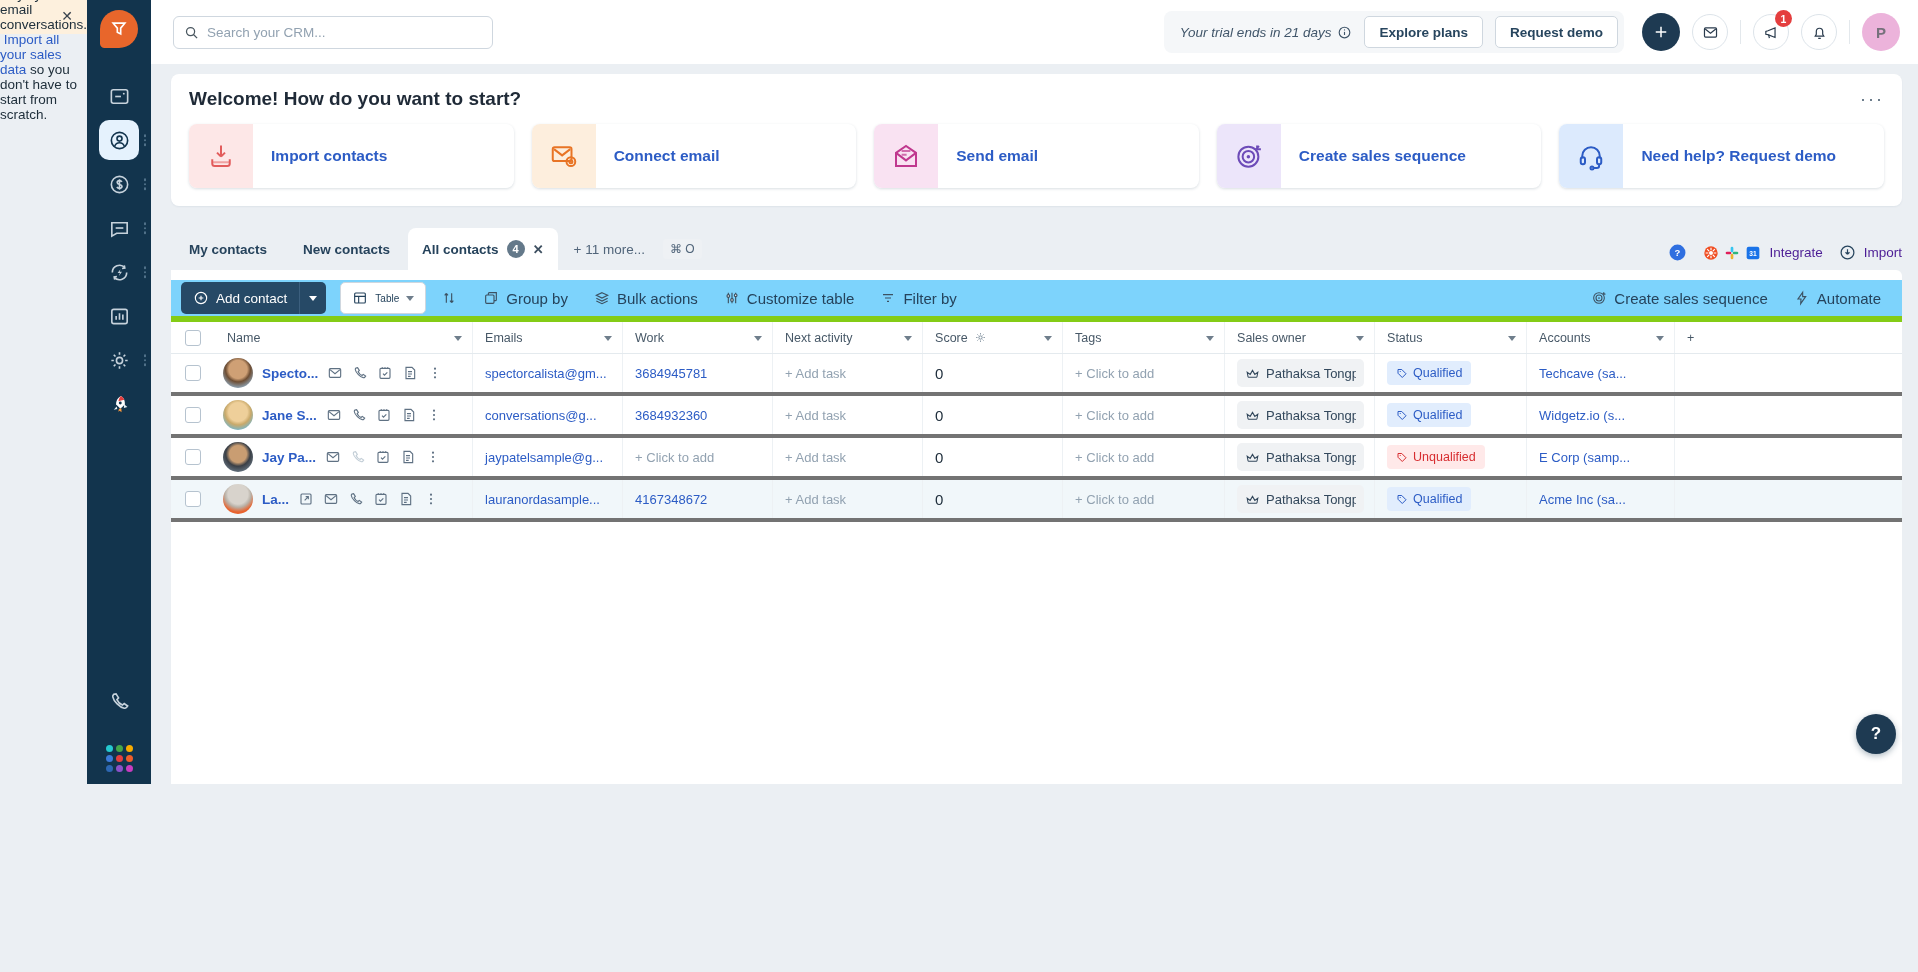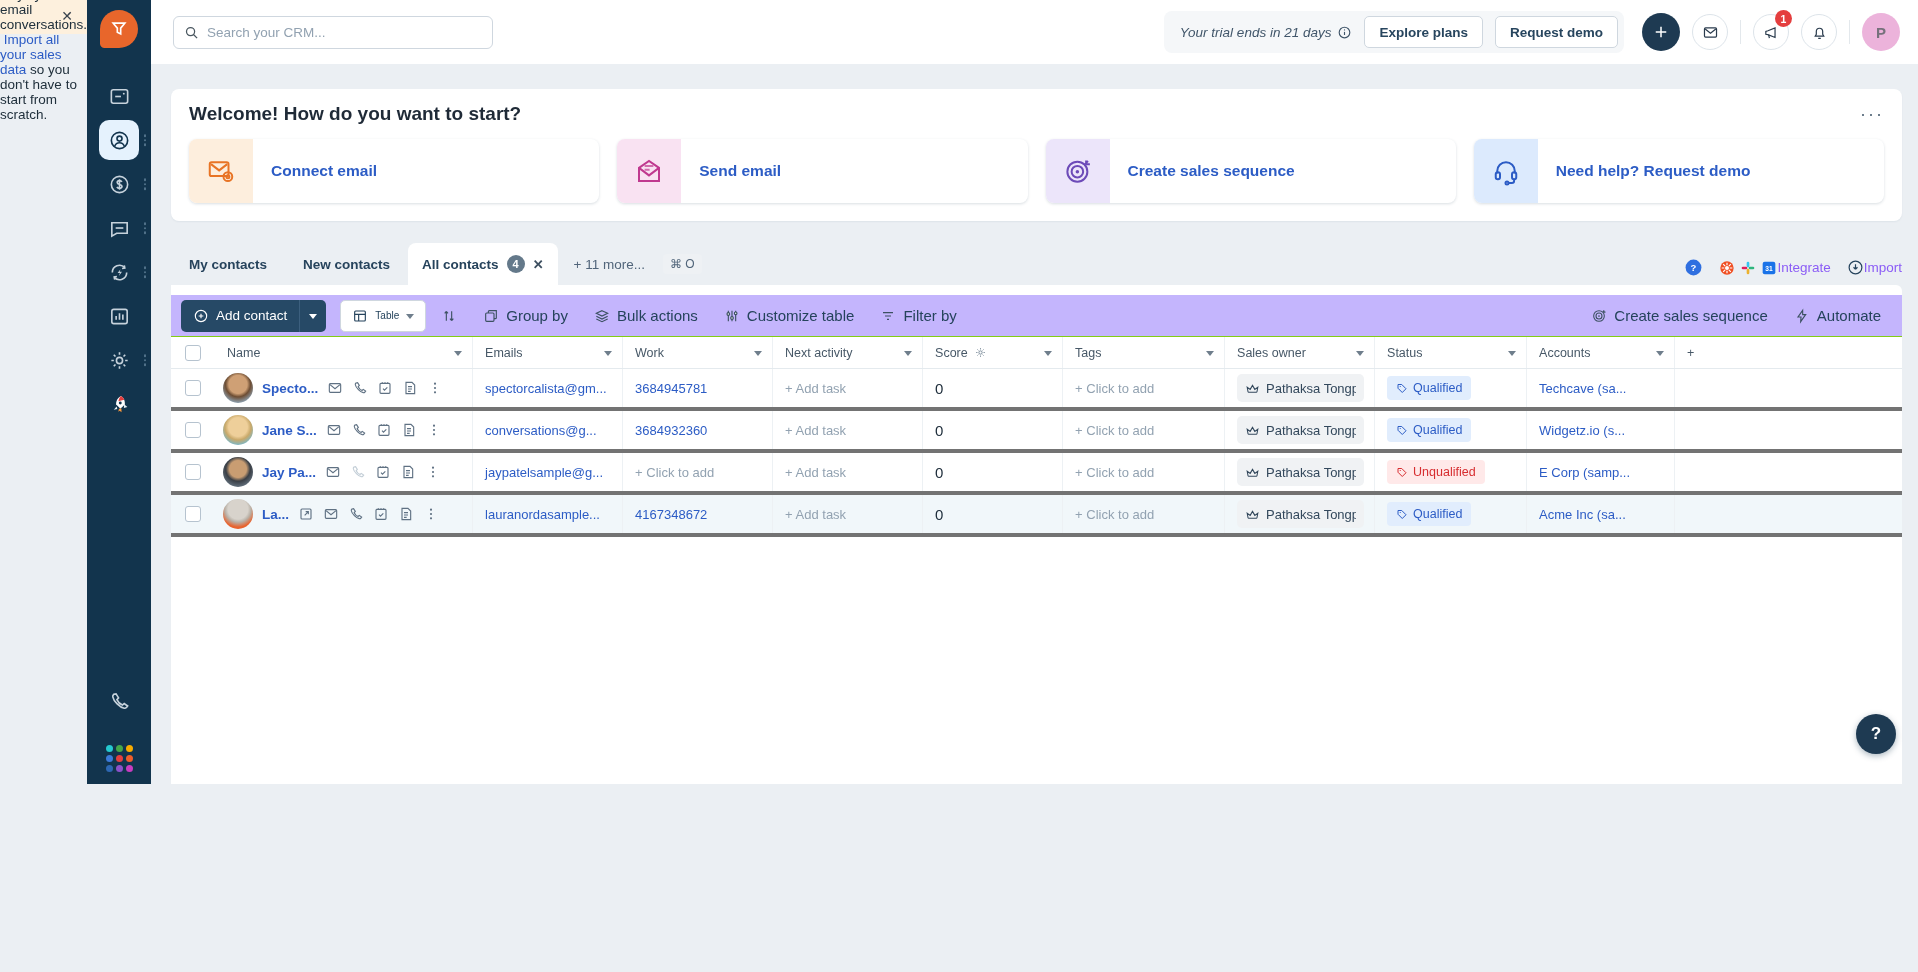--- a/index.html
+++ b/index.html
@@ -42,47 +42,47 @@
   .btn-outline { background:#fff; border:1px solid #cfd7df; border-radius:5px; height:32px; padding:0 14px; font-size:13.5px; font-weight:700; color:#27455e; font-family:inherit; cursor:pointer; }
   .fab-add { width:38px; height:38px; border-radius:50%; background:#1e3a52; border:none; color:#fff; display:flex; align-items:center; justify-content:center; cursor:pointer; margin-left:6px; }
   .circ { width:36px; height:36px; border-radius:50%; background:#fff; border:1px solid #dde4ea; display:flex; align-items:center; justify-content:center; color:#2a3b4d; cursor:pointer; position:relative; }
   .circ .badge { position:absolute; top:-5px; right:-4px; min-width:17px; height:17px; border-radius:9px; background:#e43e3e; color:#fff; font-size:10.5px; font-weight:700; display:flex; align-items:center; justify-content:center; padding:0 4px; }
   .vdiv { width:1px; height:24px; background:#e3e8ec; }
   .avatar-p { width:38px; height:38px; border-radius:50%; background:#ecb3db; color:#76717c; font-weight:700; font-size:15px; display:flex; align-items:center; justify-content:center; cursor:pointer; }
 
   .content { flex:1; display:flex; flex-direction:column; padding:10px 16px 0 20px; min-height:0; }
 
   
-  .welcome { background:#fff; border-radius:8px; box-shadow:0 1px 2px rgba(18,52,77,.06); padding:14px 18px 18px;margin-top:15px; }
+  .welcome { background:#fff; border-radius:8px; box-shadow:0 1px 2px rgba(18,52,77,.06); padding:14px 18px 18px; }
   .welcome-head { display:flex; justify-content:space-between; align-items:center; margin-bottom:14px; }
   .welcome-head h1 { font-size:19px; font-weight:700; color:#1f2a37; }
   .wmenu { color:#56697a; font-size:18px; letter-spacing:2px; cursor:pointer; line-height:8px; }
   .cards { display:flex; gap:18px; }
   .card { flex:1; height:64px; background:#fff; border-radius:8px; box-shadow:0 1px 3px rgba(18,52,77,.16); display:flex; align-items:center; overflow:hidden; cursor:pointer; }
   .tile { width:64px; height:64px; flex:0 0 64px; display:flex; align-items:center; justify-content:center; }
   .tile svg { width:30px; height:30px; }
   .card-label { margin-left:18px; color:#2c5cc5; font-weight:700; font-size:15.5px; }
   .t0 { background:#fde7e7; } .t1 { background:#fdeedd; } .t2 { background:#f9e2f2; } .t3 { background:#ece5fa; } .t4 { background:#dceafd; }
 
   
   .tabsrow { margin-top:22px; display:flex; align-items:flex-end; justify-content:space-between; height:42px; }
   .tabs-left { display:flex; align-items:center; height:100%; }
   .tab { padding:0 18px; font-size:13.5px; font-weight:700; color:#26435c; cursor:pointer; display:flex; align-items:center; height:100%; }
   .tab.active { background:#fff; border-radius:8px 8px 0 0; gap:8px; padding:0 14px; }
   .tab-count { background:#64798a; color:#fff; border-radius:50%; min-width:18px; height:18px; font-size:11px; font-weight:700; display:flex; align-items:center; justify-content:center; }
   .tab-x { color:#3d4f60; font-size:13px; cursor:pointer; }
   .more-tabs { padding:0 16px; color:#51657a; font-size:13.5px; cursor:pointer; }
   .kbd { background:#eef1f4; border-radius:4px; color:#51657a; font-size:12px; padding:3px 7px; margin-left:2px; }
   .tabs-right { display:flex; align-items:center; gap:16px; padding-bottom:8px; }
-  .tr-item { display:flex; align-items:center; color:#8b5cf6; font-size:13.5px; font-weight:500; cursor:pointer; }
+  .tr-item { display:flex; align-items:center; gap:8px; color:#4c1d95; font-size:13.5px; font-weight:500; cursor:pointer; }
   .mini-icons { display:flex; align-items:center; gap:5px; }
 
   
   .sheet { background:#fff; flex:1; display:flex; flex-direction:column; min-height:0; border-radius:0 6px 0 0; }
-  .toolbar { margin-top:10px; background:#c4b5fd; border-bottom:1px solid #84cc16; height:42px; flex:0 0 42px; display:flex; align-items:center; justify-content:space-between; padding:0 10px; }
+  .toolbar { margin-top:10px; background:#7dd3fc; border-bottom:6px solid #84cc16; height:42px; flex:0 0 42px; display:flex; align-items:center; justify-content:space-between; padding:0 10px; }
   .tb-left, .tb-right { display:flex; align-items:center; gap:4px; }
   .btn-add { background:#264966; color:#fff; border:none; border-radius:5px; height:32px; display:flex; align-items:center; font-size:13.5px; font-weight:500; font-family:inherit; cursor:pointer; padding:0; overflow:hidden; }
   .btn-add .lbl { display:flex; align-items:center; gap:7px; padding:0 12px; }
   .btn-add .split { width:1px; height:32px; background:#3c5f7e; }
   .btn-add .carety { padding:0 9px; display:flex; align-items:center; height:32px; }
   .btn-table { background:#fff; border:1px solid #cfd7df; border-radius:5px; height:32px; display:flex; align-items:center; gap:7px; padding:0 11px; font-size:10px; font-weight:500; color:#25435c; font-family:inherit; cursor:pointer; margin-left:10px; }
   .ghost { background:transparent; border:none; height:32px; display:flex; align-items:center; gap:7px; padding:0 11px; font-size:15px; font-weight:500; color:#25435c; font-family:inherit; cursor:pointer; }
   .ghost svg, .btn-table svg, .btn-add svg { width:16px; height:16px; }
   .caret { width:0; height:0; border:4px solid transparent; border-top:5px solid #6f7e8c; margin-top:5px; }
   .caret.w { border-top-color:#fff; }
@@ -316,20 +316,30 @@
 
       <div class="content">
 
         <section class="welcome">
           <div class="welcome-head">
             <h1>Welcome! How do you want to start?</h1>
             <span class="wmenu">···</span>
           </div>
           <div class="cards">
             <div class="card">
+              <span class="tile t0">
+                <svg viewBox="0 0 24 24" fill="none" stroke="#e25c5c" stroke-width="1.6">
+                    <path d="M12 3.5v9m0 0l-3.2-3.2M12 12.5l3.2-3.2"></path>
+                    <path d="M5 14.5v3.5a2 2 0 002 2h10a2 2 0 002-2v-3.5"></path>
+                    <path d="M5 17h14" opacity=".5"></path>
+                  </svg>
+              </span>
+              <span class="card-label">Import contacts</span>
+            </div>
+            <div class="card">
               <span class="tile t1">
                 <svg viewBox="0 0 24 24" fill="none" stroke="#e87425" stroke-width="1.6">
                     <rect x="3" y="5" width="15" height="11" rx="1.5"></rect>
                     <path d="M4 6.5l6.5 5 6.5-5"></path>
                     <circle cx="17.5" cy="16.5" r="3.5"></circle>
                     <circle cx="17.5" cy="16.5" r="1.2"></circle>
                   </svg>
               </span>
               <span class="card-label">Connect email</span>
             </div>

